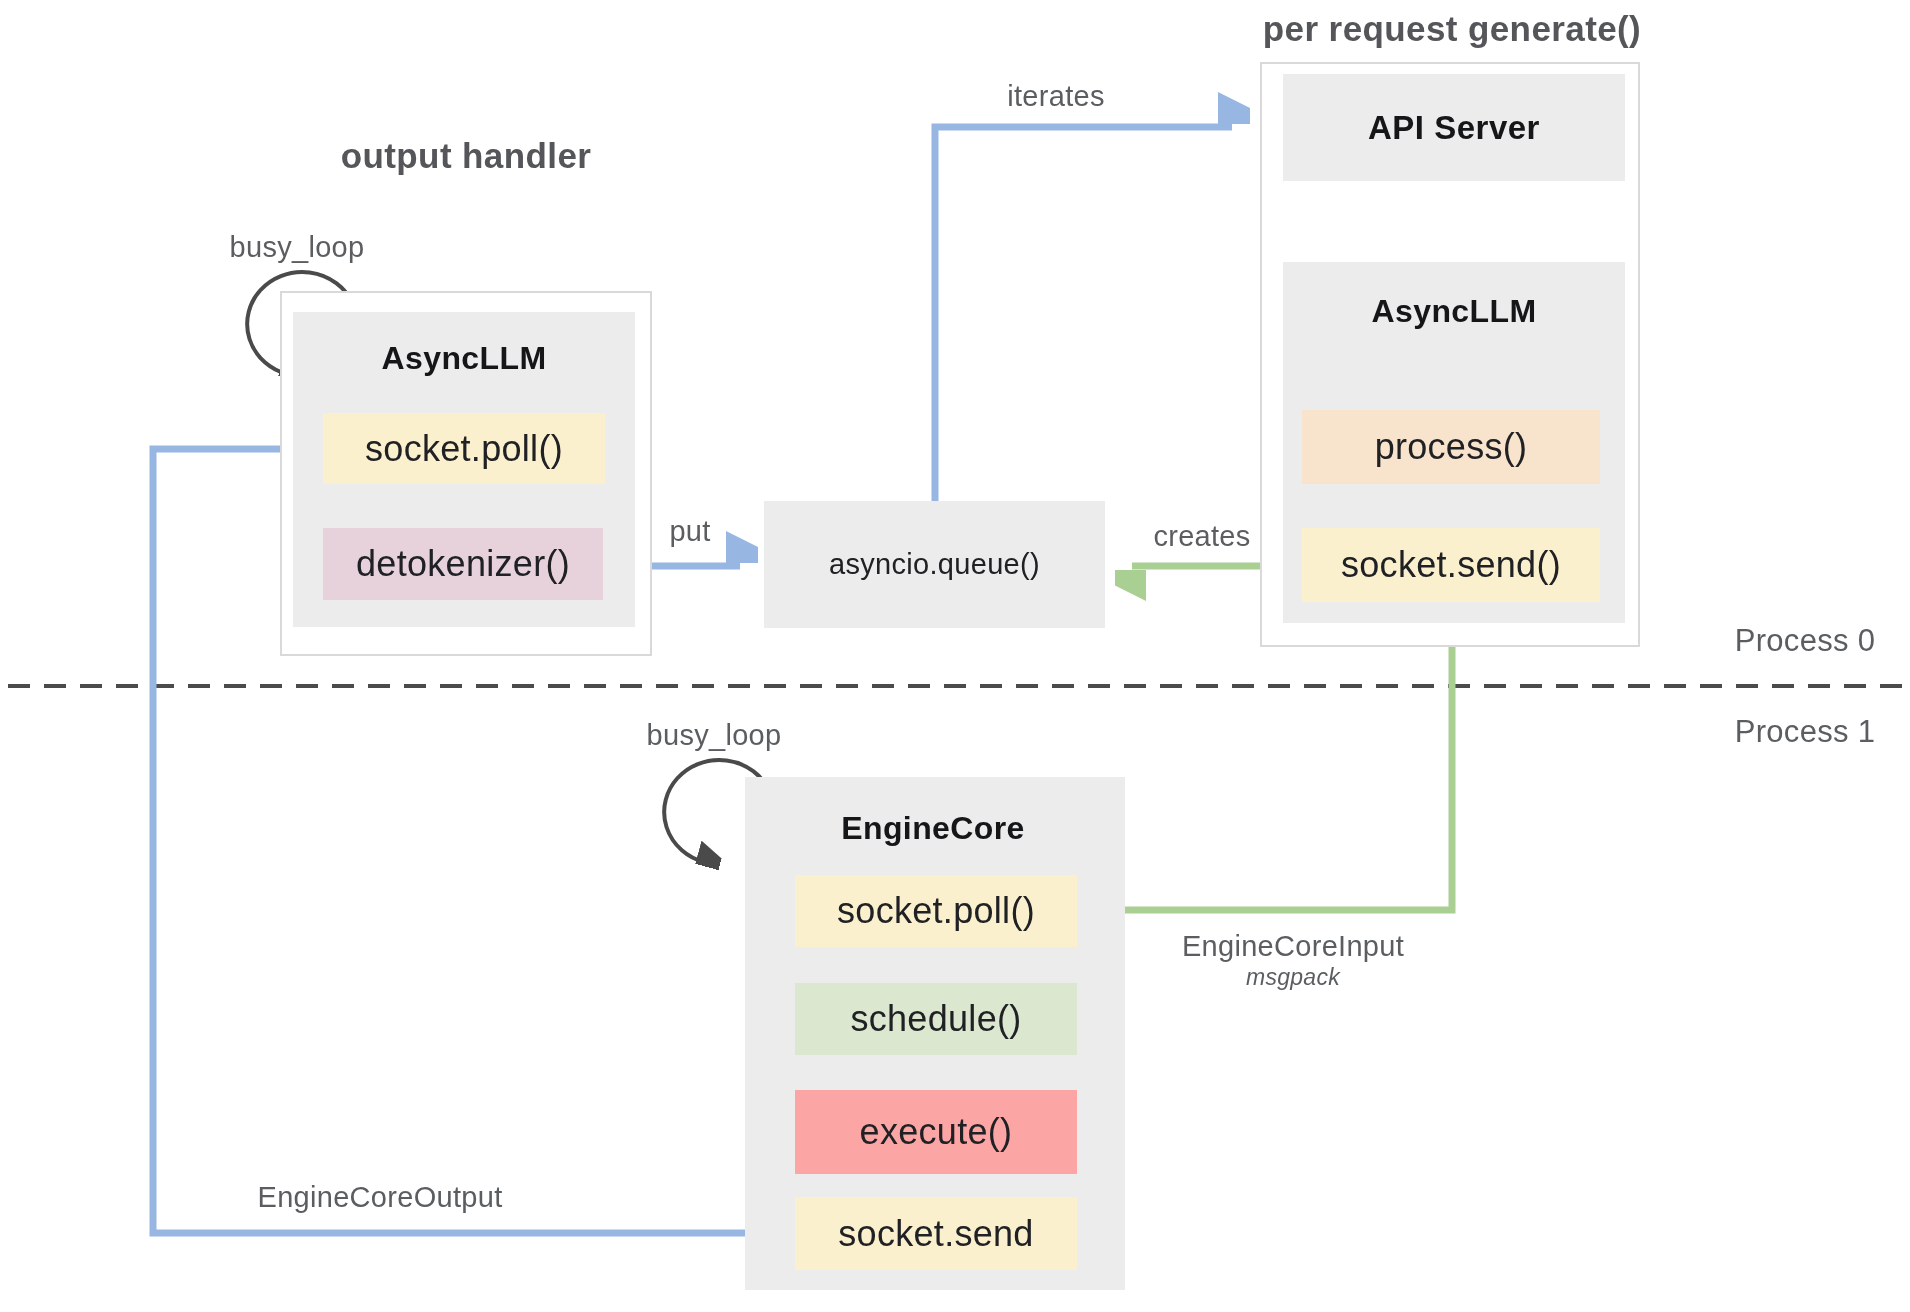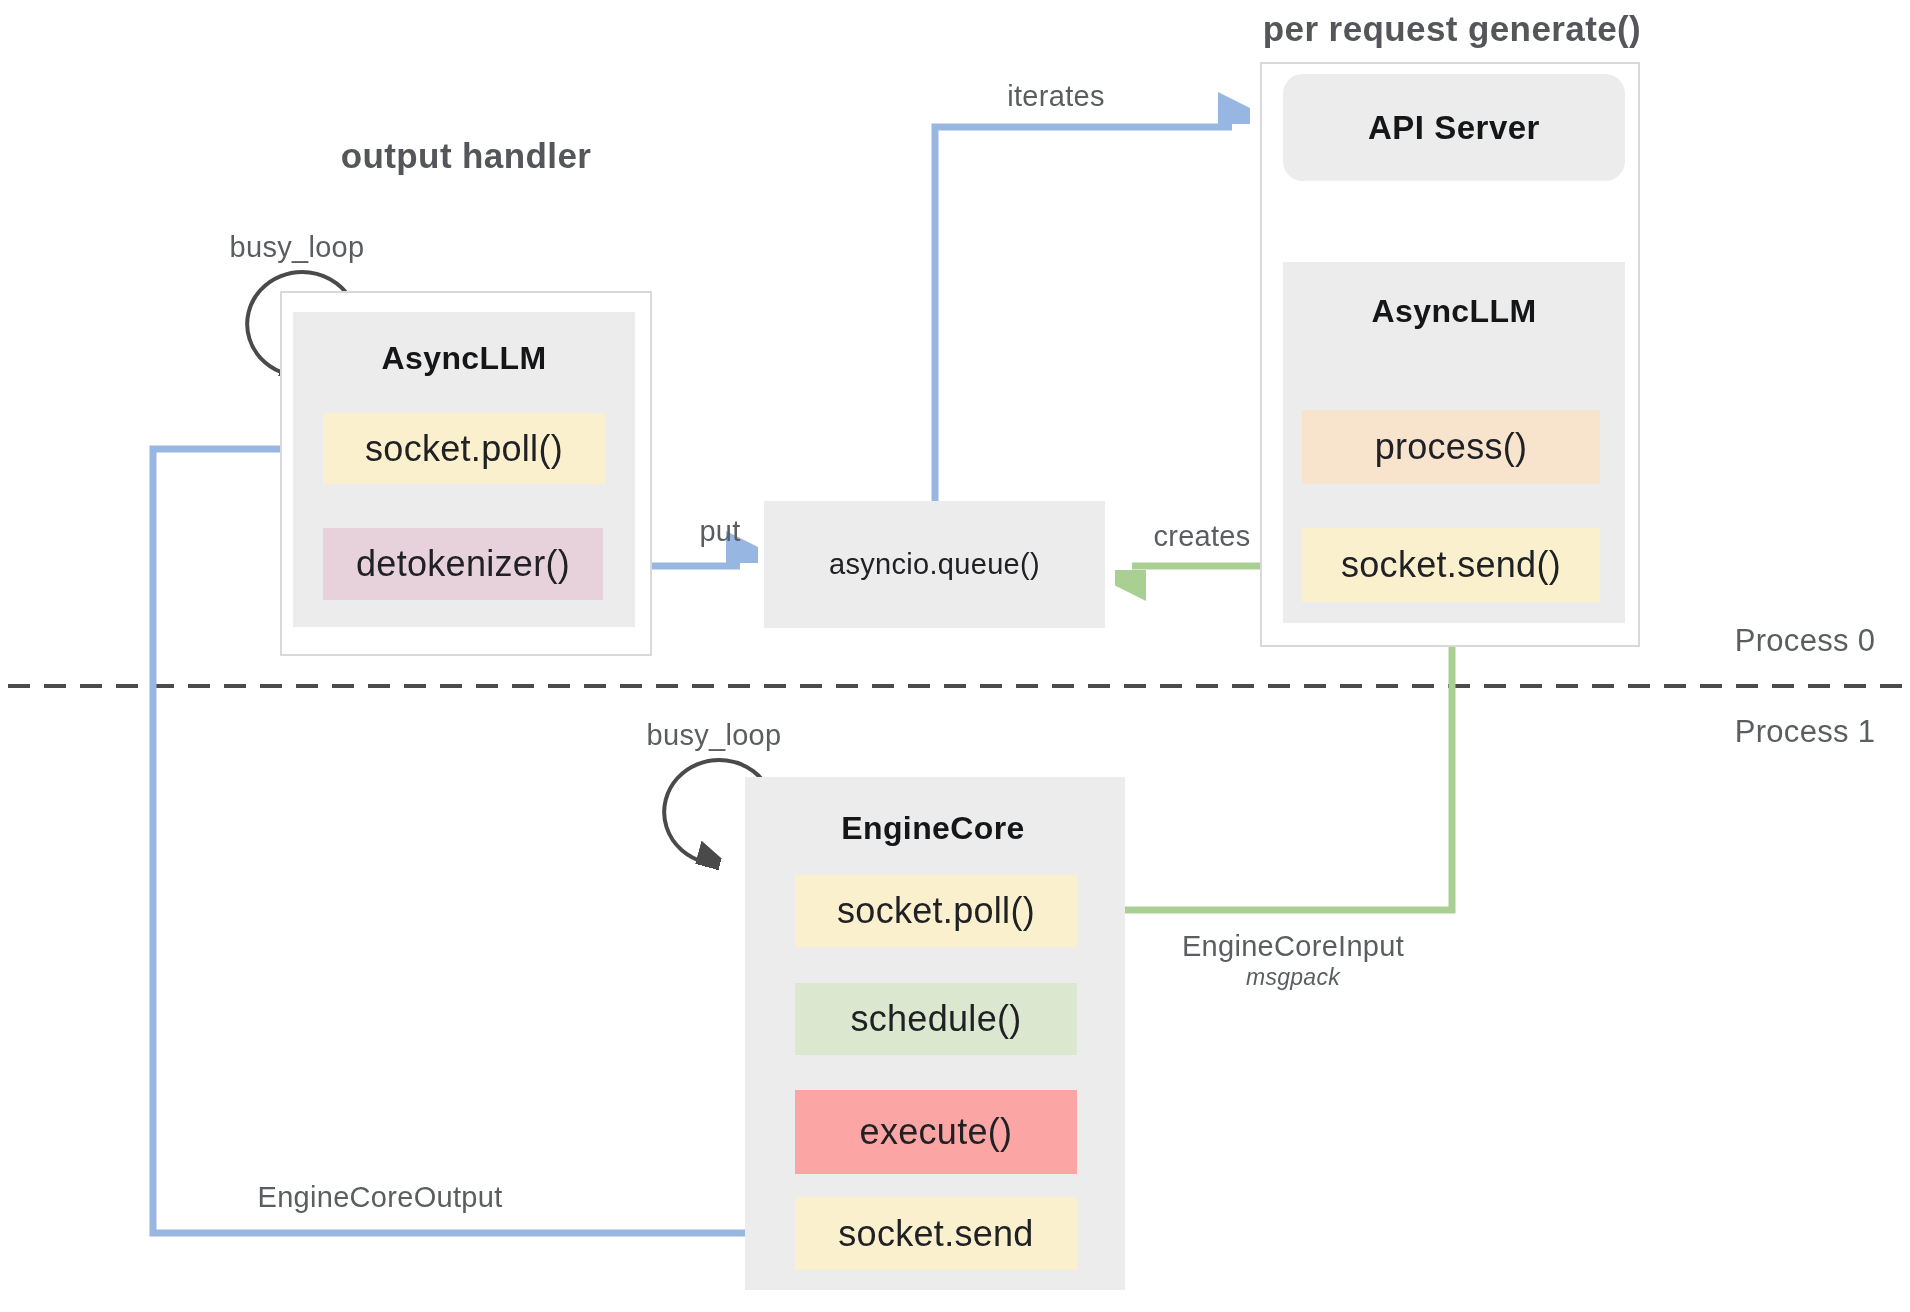--- a/index.html
+++ b/index.html
@@ -92,21 +92,20 @@
   .api-box {
     position: absolute;
     background: var(--box_fill_gray, #ececec);
     display: flex;
     align-items: center;
     justify-content: center;
     font-weight: 700;
     font-size: 33px;
     color: #151618;
     letter-spacing: 0.5px;
-    border-radius: 20px;
   }
   
   .edge-blue   { stroke: var(--arrow_blue, #97b6e2);  stroke-width: 7; fill: none; }
   .edge-green  { stroke: var(--arrow_green, #a9cf92); stroke-width: 7; fill: none; }
   .edge-loop   { stroke: var(--loop_arrow, #4a4a4a);  stroke-width: 4; fill: none; }
   .dash-line   { stroke: var(--dash_line, #4b4b4b);   stroke-width: 4; stroke-dasharray: 22 14; fill: none; }
   .mk-blue  { fill: var(--arrow_blue, #97b6e2); }
   .mk-green { fill: var(--arrow_green, #a9cf92); }
   .mk-dark  { fill: var(--loop_arrow, #4a4a4a); }
 </style>
@@ -156,21 +155,21 @@
   <div class="container-box" style="left:280px; top:291px; width:372px; height:365px;"></div>
   <div class="gray-box" style="left:293px; top:312px; width:342px; height:315px;"></div>
   <div class="box-title" style="left:293px; top:340px; width:342px;">AsyncLLM</div>
   <div class="method-box" style="left: 323px; top: 413px; width: 282px; height: 71px; background: rgb(251, 240, 205);">socket.poll()</div>
   <div class="method-box" style="left: 323px; top: 528px; width: 280px; height: 72px; background: rgb(231, 210, 220);">detokenizer()</div>
 
   <div class="edge-label" style="left:297px; top:247px;">busy_loop</div>
 
   <div class="queue-box" style="left:764px; top:501px; width:341px; height:127px;">asyncio.queue()</div>
 
-  <div class="edge-label" style="left:720px; top:531px;">put</div>
+  <div class="edge-label" style="left:690px; top:531px;">put</div>
   <div class="edge-label" style="left:1202px; top:536px;">creates</div>
   <div class="edge-label" style="left:1056px; top:96px;">iterates</div>
 
   <div class="container-box" style="left:1260px; top:62px; width:380px; height:585px;"></div>
   <div class="api-box" style="left:1283px; top:74px; width:342px; height:107px;">API Server</div>
   <div class="gray-box" style="left:1283px; top:262px; width:342px; height:361px;"></div>
   <div class="box-title" style="left:1283px; top:293px; width:342px;">AsyncLLM</div>
   <div class="method-box" style="left: 1302px; top: 410px; width: 298px; height: 74px; background: rgb(248, 227, 205);">process()</div>
   <div class="method-box" style="left: 1302px; top: 528px; width: 298px; height: 74px; background: rgb(251, 240, 205);">socket.send()</div>
 

